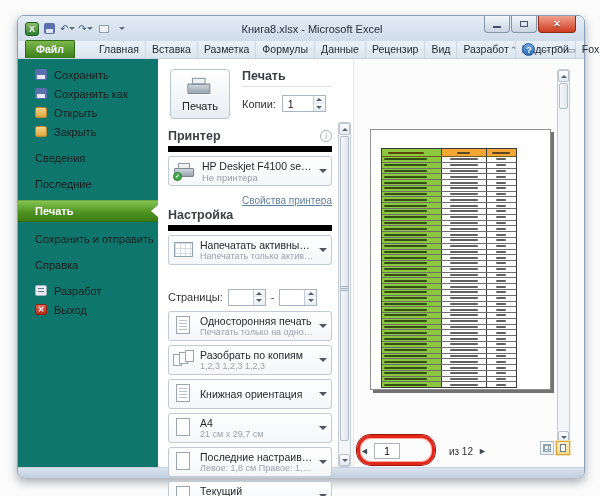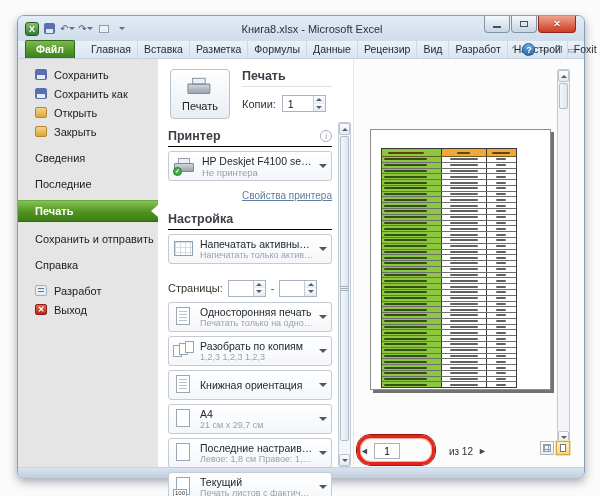--- a/index.html
+++ b/index.html
@@ -30,29 +30,29 @@
   .wbtn .bar { width:8px; height:2px; background:#44536a; margin-top:6px; }
   .wbtn .box { width:8px; height:6px; border:1px solid #44536a; }
   .wbtn.close { width:38px; background:linear-gradient(#efa28e,#ce3c22); border-color:#8e2a16;
     color:#fff; font-size:9px; font-weight:bold; text-shadow:0 1px 1px #7c2412; }
 
   
   .tabrow { height:18px; background:linear-gradient(#eaf1f8,#dbe5f0); border-bottom:1px solid #c4d2e0;
     display:flex; align-items:flex-end; padding-left:7px; position:relative; }
   .tab { font-size:10.5px; color:#1f2630; padding:2px 6px 3px; border-right:1px solid #cdd8e3; white-space:nowrap; }
   .tab.file { background:linear-gradient(#7cb84e,#3a7d17); border:1px solid #2e6a10; border-bottom:none;
-    color:#fff; font-weight:bold; border-radius:2px 2px 0 0; padding:2px 10px 3px; margin-right:10px; }
+    color:#fff; font-weight:bold; border-radius:2px 2px 0 0; padding:2px 10px 3px; margin-right:18px; }
   .tabrow-right { position:absolute; right:8px; top:2px; display:flex; align-items:center; gap:5px; }
   .rico { font-size:9px; color:#5e6d7c; }
   .help { width:13px; height:13px; border-radius:50%; background:linear-gradient(#6fa7e0,#2a6db8);
     color:#fff; font-size:9px; font-weight:bold; display:flex; align-items:center; justify-content:center; border:1px solid #205892; }
 
   
   .backstage { position:relative; height:408px; background:#fff; }
-  .sidebar { position:absolute; left:0; top:0; bottom:0; width:140px; background:#e5e5e5; padding-top:6px; }
+  .sidebar { position:absolute; left:0; top:0; bottom:0; width:140px; background:#0f766e; padding-top:6px; }
   .midpanel { position:absolute; left:140px; top:0; bottom:0; width:180px; padding:6px 6px 0 10px; background:#fff; }
   .midscroll { position:absolute; left:320px; top:63px; width:13px; height:345px; }
   .preview { position:absolute; left:335px; top:0; right:0; bottom:0; background:#fcfcfd; border-left:1px solid #e3e6ea; }
   .win-bottom { height:11px; border-radius:0 0 6px 6px; background:linear-gradient(#dae4ef,#bfcddd); border-top:1px solid #c6d2e0; }
 
   
   .sb-item { display:flex; align-items:center; gap:7px; height:19px; padding-left:17px; font-size:11px; color:#1c1c1c; cursor:default; }
   .sb-item.plain { padding-left:17px; margin:7px 0; }
   .sb-item.selected { position:relative; margin:7px 0; height:22px; color:#fff; font-weight:bold;
     background:linear-gradient(#84c353,#4f9422 55%,#3c7d15); border-top:1px solid #6aa843; border-bottom:1px solid #2f6b0e; }
@@ -74,43 +74,43 @@
   .bigprint span { font-size:11px; color:#222; }
   .heading { font-size:12.5px; font-weight:bold; color:#3c4148; border-bottom:1px solid #dde1e6; padding-bottom:3px; }
   .copies { display:flex; align-items:center; gap:6px; margin-top:8px; }
   .lbl { font-size:11px; color:#333; }
   .spin { display:flex; width:44px; height:17px; border:1px solid #a9b4c0; background:#fff; }
   .spin .val { flex:1; font-size:10.5px; color:#111; padding:2px 0 0 5px; }
   .spin .arrows { width:12px; border-left:1px solid #c3ccd6; display:flex; flex-direction:column; }
   .spin .arrows div { flex:1; display:flex; align-items:center; justify-content:center; background:linear-gradient(#fcfdfe,#e7ecf2); }
   .tri-up { width:0; height:0; border-left:3px solid transparent; border-right:3px solid transparent; border-bottom:3px solid #55606c; }
   .tri-dn { width:0; height:0; border-left:3px solid transparent; border-right:3px solid transparent; border-top:3px solid #55606c; }
-  .sec-head { display:flex; align-items:center; justify-content:space-between; margin-top:9px;
-    border-bottom:1px solid #000000; padding-bottom:3px; }
+  .sec-head { display:flex; align-items:center; justify-content:space-between; margin-top:0;
+    border-bottom:6px solid #000000; padding-bottom:3px; }
   .sec-head b { font-size:12.5px; color:#3c4148; }
   .info { width:12px; height:12px; border-radius:50%; border:1px solid #a5b1bd; color:#8795a3; font-size:8px;
     display:flex; align-items:center; justify-content:center; font-style:italic; font-family:"Liberation Serif",serif; }
   .ddbtn { display:flex; align-items:center; width:100%; height:30px; margin-top:4px;
     border:1px solid #c2cad4; border-radius:3px; background:linear-gradient(#ffffff,#f4f6f9); padding:0 4px; gap:5px; }
   .ddtxt { flex:1; min-width:0; }
   .ddtitle { font-size:10.5px; color:#24282d; white-space:nowrap; overflow:hidden; text-overflow:ellipsis; }
   .ddsub { font-size:9px; color:#9aa1a9; white-space:nowrap; overflow:hidden; text-overflow:ellipsis; }
   .ddcaret { width:0; height:0; border-left:4px solid transparent; border-right:4px solid transparent; border-top:4px solid #4c5560; }
   .ddico { width:22px; height:20px; flex:0 0 auto; position:relative; }
   .pageico { position:absolute; left:3px; top:0; width:14px; height:18px; background:#fff; border:1px solid #9aa6b2; }
   .pageico.lines::after { content:""; position:absolute; left:2px; right:2px; top:3px; height:1px; background:#b9c2cc;
     box-shadow:0 3px 0 #b9c2cc, 0 6px 0 #b9c2cc, 0 9px 0 #b9c2cc; }
   .gridico { position:absolute; left:1px; top:2px; width:19px; height:15px; background:#fff; border:1px solid #8fa0ae;
     background-image:linear-gradient(#d4dce4 1px, transparent 1px), linear-gradient(90deg,#d4dce4 1px, transparent 1px);
     background-size:5px 5px; }
   .collate1,.collate2,.collate3 { position:absolute; width:9px; height:12px; background:#fff; border:1px solid #98a5b1; }
   .collate1{left:0;top:4px} .collate2{left:6px;top:2px} .collate3{left:12px;top:0}
   .starico::before { content:"★"; position:absolute; left:5px; top:4px; font-size:9px; color:#e9b433; }
   .badge100 { position:absolute; left:0; bottom:0; background:#fff; border:1px solid #8fa0ae; font-size:6px; color:#333; padding:0 1px; }
-  .pagesrow { display:flex; align-items:center; gap:5px; margin-top:14px; height:20px; }
+  .pagesrow { display:flex; align-items:center; gap:5px; margin-top:22px; height:20px; }
   .dash { font-size:11px; color:#444; }
   .linkrow { text-align:right; margin-top:4px; }
   .link { font-size:10px; color:#5f7d9c; text-decoration:underline; }
   .pp-printer { position:relative; width:24px; height:20px; flex:0 0 auto; }
   .pp-body { position:absolute; left:1px; top:7px; width:20px; height:9px; background:linear-gradient(#cfd6dd,#9aa4ae); border:1px solid #7d8893; border-radius:1px; }
   .pp-paper { position:absolute; left:5px; top:2px; width:12px; height:6px; background:#eef1f4; border:1px solid #93a0ac; }
   .pp-check { position:absolute; left:0; bottom:0; width:9px; height:9px; border-radius:50%; background:#3fae49; border:1px solid #2b7d33;
     color:#fff; font-size:6px; line-height:7px; text-align:center; font-weight:bold; }
   .prname { font-size:10.5px; color:#24282d; white-space:nowrap; overflow:hidden; text-overflow:ellipsis; }
   .prstat { font-size:9.5px; color:#98a0a8; }

